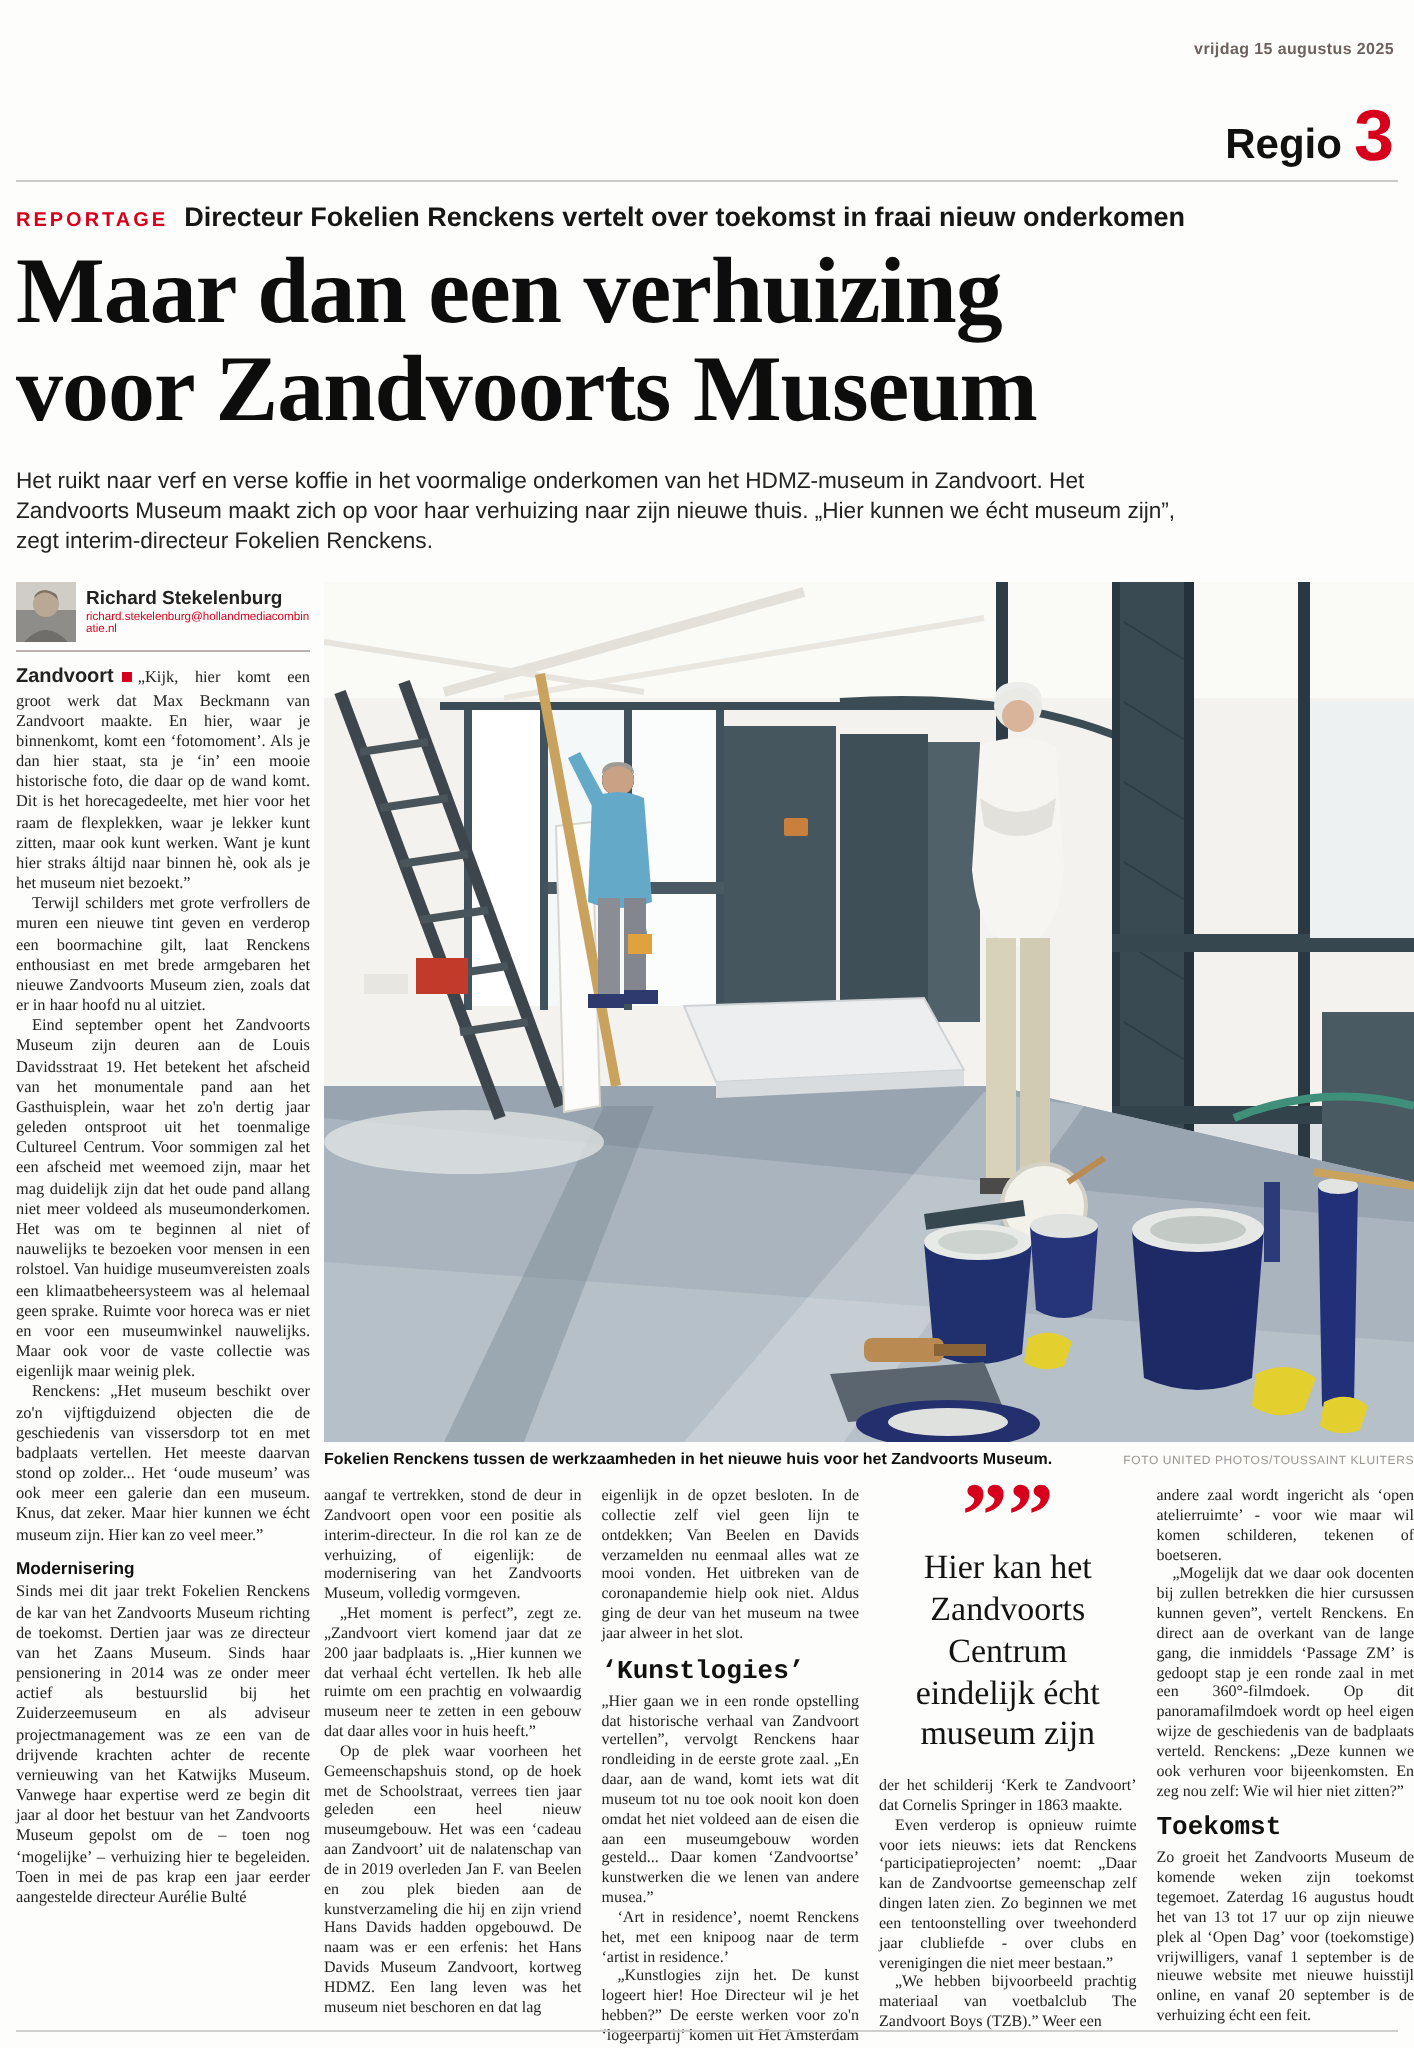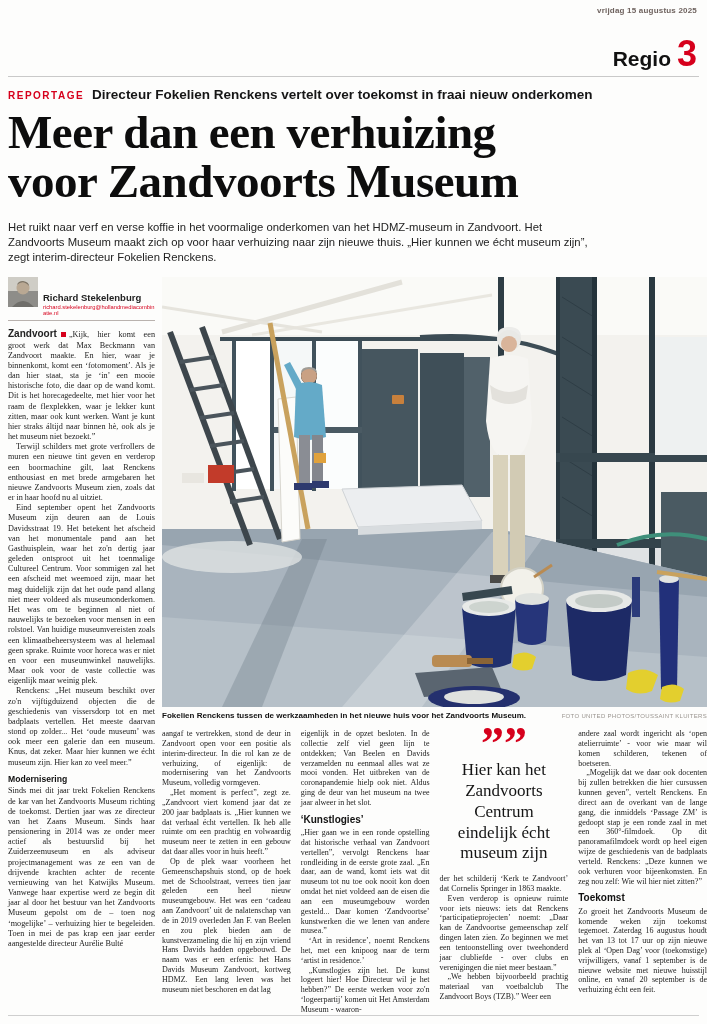--- a/index.html
+++ b/index.html
@@ -1,19 +1,19 @@
 <!DOCTYPE html>
 <html lang="nl" style="--red: #d6001c;"><head>
 <meta charset="utf-8">
 <style>
   :root { --red:#d6001c; --ink:#1a1a1a; }
   * { margin:0; padding:0; box-sizing:border-box; }
   body { background:#e9e9e9; font-family:"Liberation Sans", sans-serif; }
   .page { width:707px; height:1024px; margin:0 auto; background:#fdfdfc; position:relative;
-          padding:6px 8px 0 8px; overflow:hidden; color:var(--ink); }
+          padding:20px 8px 0 8px; overflow:hidden; color:var(--ink); }
 
   
   .masthead { text-align:right; padding-right:2px; }
   .m-date { font-size:8px; font-weight:bold; color:#6e625e; letter-spacing:.2px; }
   .m-row { display:flex; justify-content:flex-end; align-items:flex-end; gap:6px; line-height:1; margin-top:1px; }
   .m-section { font-family:"Liberation Sans", sans-serif; font-weight:bold; font-size:21px; color:#111; padding-bottom:3px;margin-top:32px;}
   .m-page { font-weight:bold; font-size:36px; color:var(--red); }
   .rule { border:0; border-top:1px solid #c9c9c9; margin-top:4px; }
 
   
@@ -25,21 +25,21 @@
   .intro { margin-top:14px; max-width:588px; font-size:11.3px; line-height:1.34; color:#232323; }
 
   
   .main { display:flex; gap:7px; margin-top:12px; }
   .leftcol { width:147px; flex:none; }
   .rightarea { width:545px; flex:none; display:flex; flex-direction:column; }
 
   
   .byline { display:flex; gap:5px; align-items:flex-start; padding-bottom:4px; border-bottom:1px solid #b9b2ae; }
   .avatar { width:30px; height:30px; flex:none; background:#d8d8d4; overflow:hidden; }
-  .by-name { font-weight:bold; font-size:9.5px; color:#222; margin-top:15px; }
+  .by-name { font-weight:bold; font-size:9.5px; color:#222; margin-top:3px; }
   .by-mail { font-size:5.8px; color:var(--red); margin-top:1px; word-break:break-all; }
 
   
   .bodytext { font-family:"Liberation Serif", serif; font-size:8.2px; line-height:1.24;
               text-align:justify; color:#222; margin-top:7px; }
   .bodytext p.para { text-indent:8px; }
   .bodytext p.para.ni { text-indent:0; }
   .subhead { font-family:"Liberation Sans", sans-serif; font-weight:bold; font-size:8.6px;
              margin:6px 0 2px 0; color:#111; text-align:left; }
   .lead-label { font-family:"Liberation Sans", sans-serif; font-weight:bold; font-size:10px; }
@@ -50,21 +50,21 @@
   .caption-row { display:flex; justify-content:space-between; align-items:baseline; margin-top:4px; }
   .caption { font-weight:bold; font-size:8px; color:#111; }
   .credit { font-size:6px; color:#9a958f; letter-spacing:.3px; }
 
   
   .cols { display:flex; gap:10px; margin-top:9px; }
   .bcol { flex:1 1 0; font-family:"Liberation Serif", serif; font-size:8px; line-height:1.23;
           text-align:justify; color:#222; }
   .bcol p.para { text-indent:8px; }
   .bcol p.para.ni { text-indent:0; }
-  .bcol .subhead { font-size:10px; }
+  .bcol .subhead { font-size:13px;font-family:Liberation Mono, monospace; }
 
   
   .pullquote { text-align:center; padding:2px 4px 10px 4px; }
   .pq-glyph { font-family:"Liberation Serif", serif; color:var(--red); font-size:46px; font-weight:bold;
               line-height:.55; display:block; }
   .pq-text { font-family:"Liberation Serif", serif; font-size:17px; line-height:1.22; color:#141414; display:block; margin-top:4px; }
 
   .footrule { position:absolute; left:8px; right:8px; bottom:8px; border-top:1px solid #cfcfcf; }
 </style>
 </head>
@@ -79,21 +79,21 @@
       <span class="m-page">3</span>
     </div>
   </div>
   <hr class="rule">
 
   <div class="kicker">
     <span class="kicker-label">REPORTAGE</span>
     <span class="kicker-text">Directeur Fokelien Renckens vertelt over toekomst in fraai nieuw onderkomen</span>
   </div>
 
-  <h1 class="headline">Meer dan een verhuizing
+  <h1 class="headline">Maar dan een verhuizing
 voor Zandvoorts Museum</h1>
 
   <p class="intro">Het ruikt naar verf en verse koffie in het voormalige onderkomen van het HDMZ-museum in Zandvoort. Het Zandvoorts Museum maakt zich op voor haar verhuizing naar zijn nieuwe thuis. „Hier kunnen we écht museum zijn”, zegt interim-directeur Fokelien Renckens.</p>
 
   <div class="main">
 
     <div class="leftcol">
       <div class="byline">
         <div class="avatar">
           <svg width="30" height="30" viewBox="0 0 30 30">

